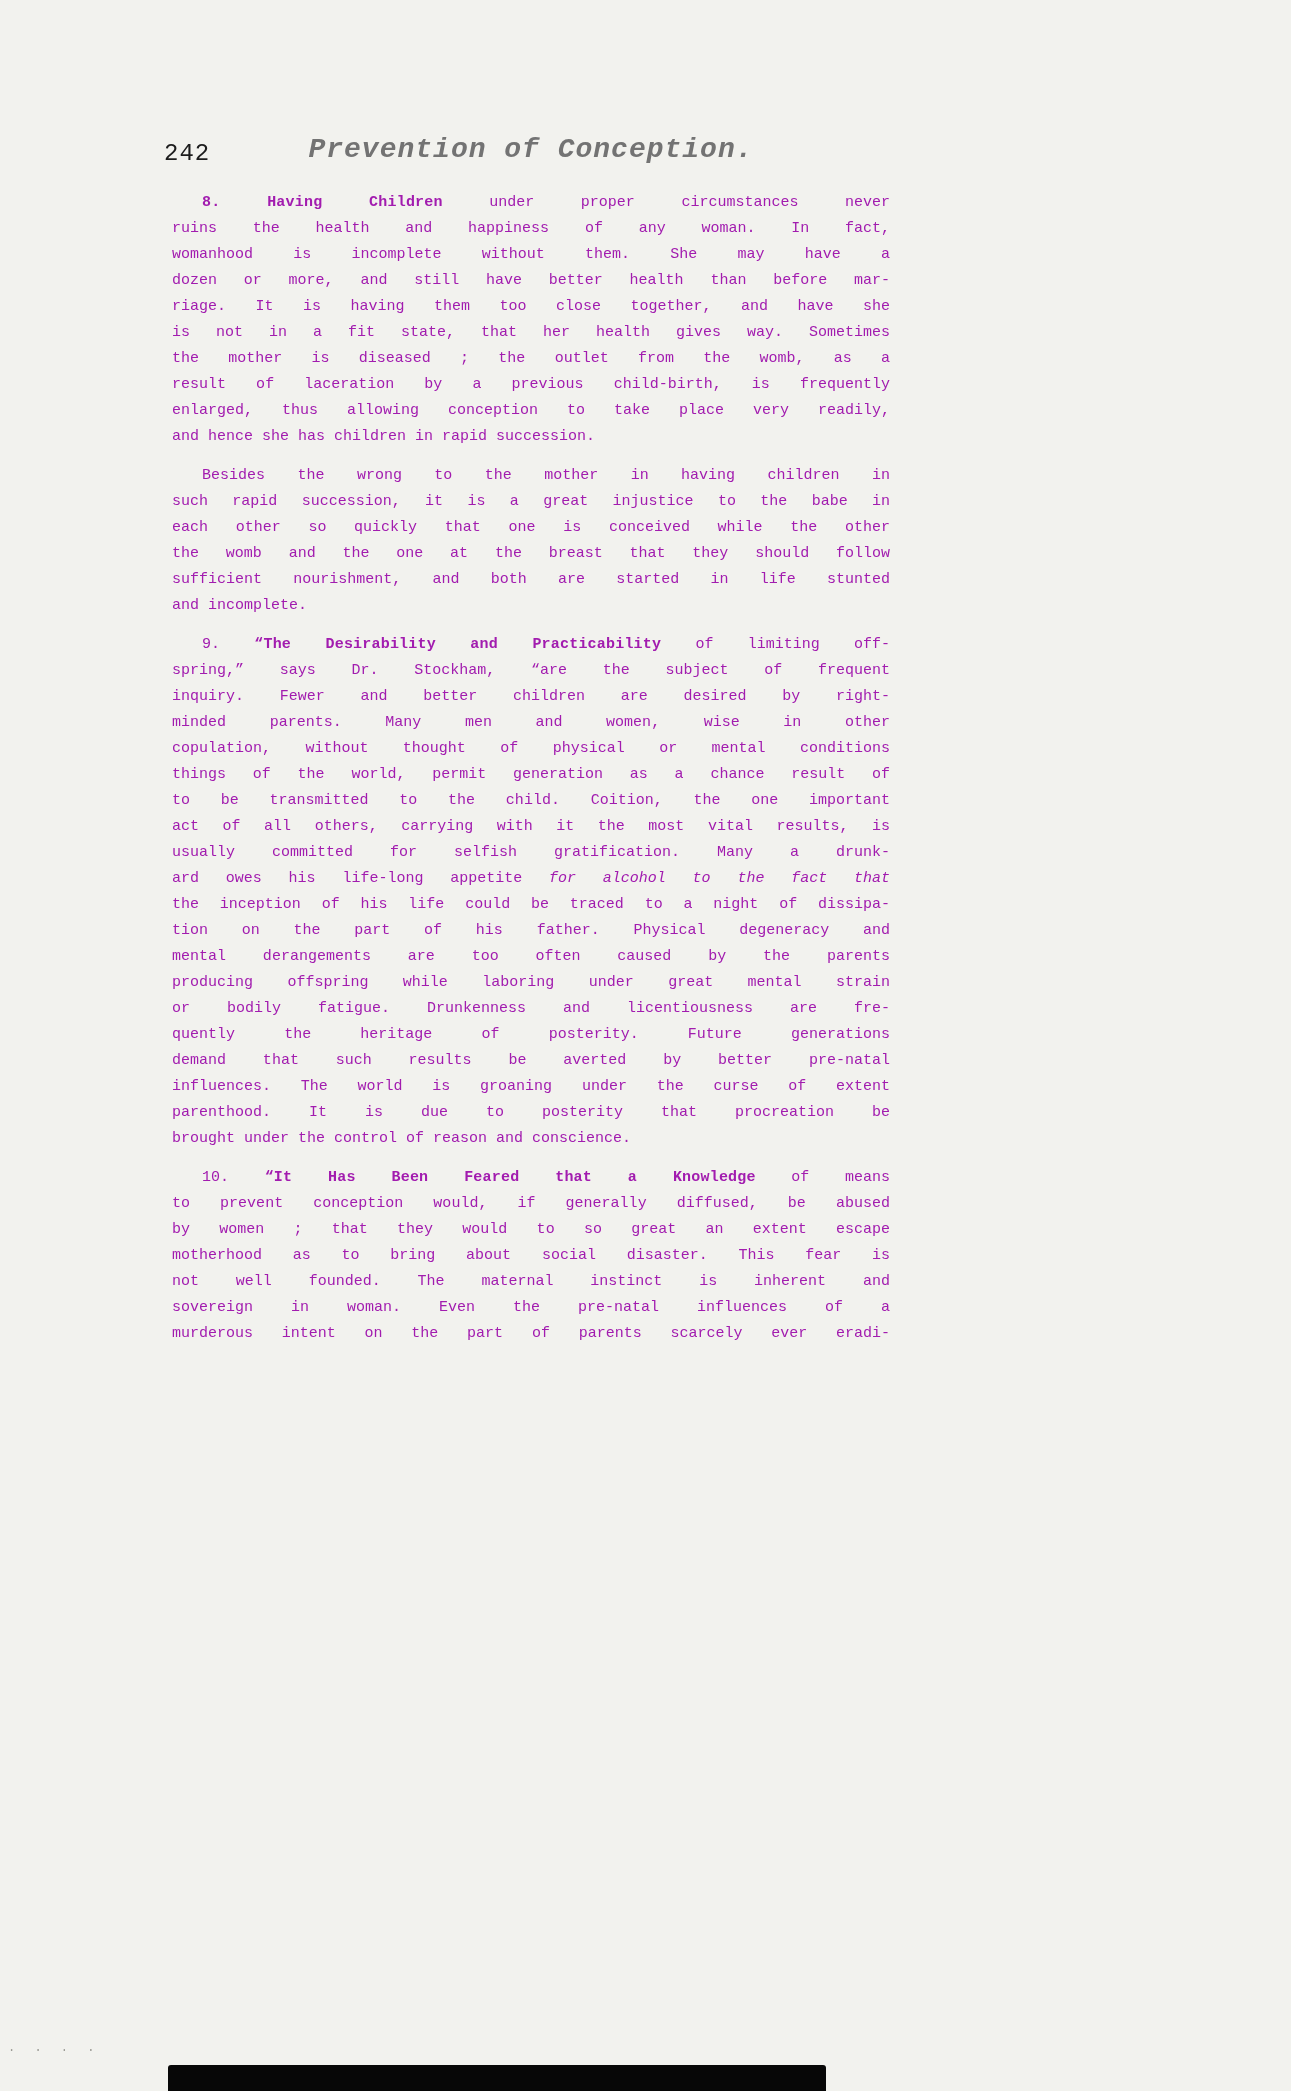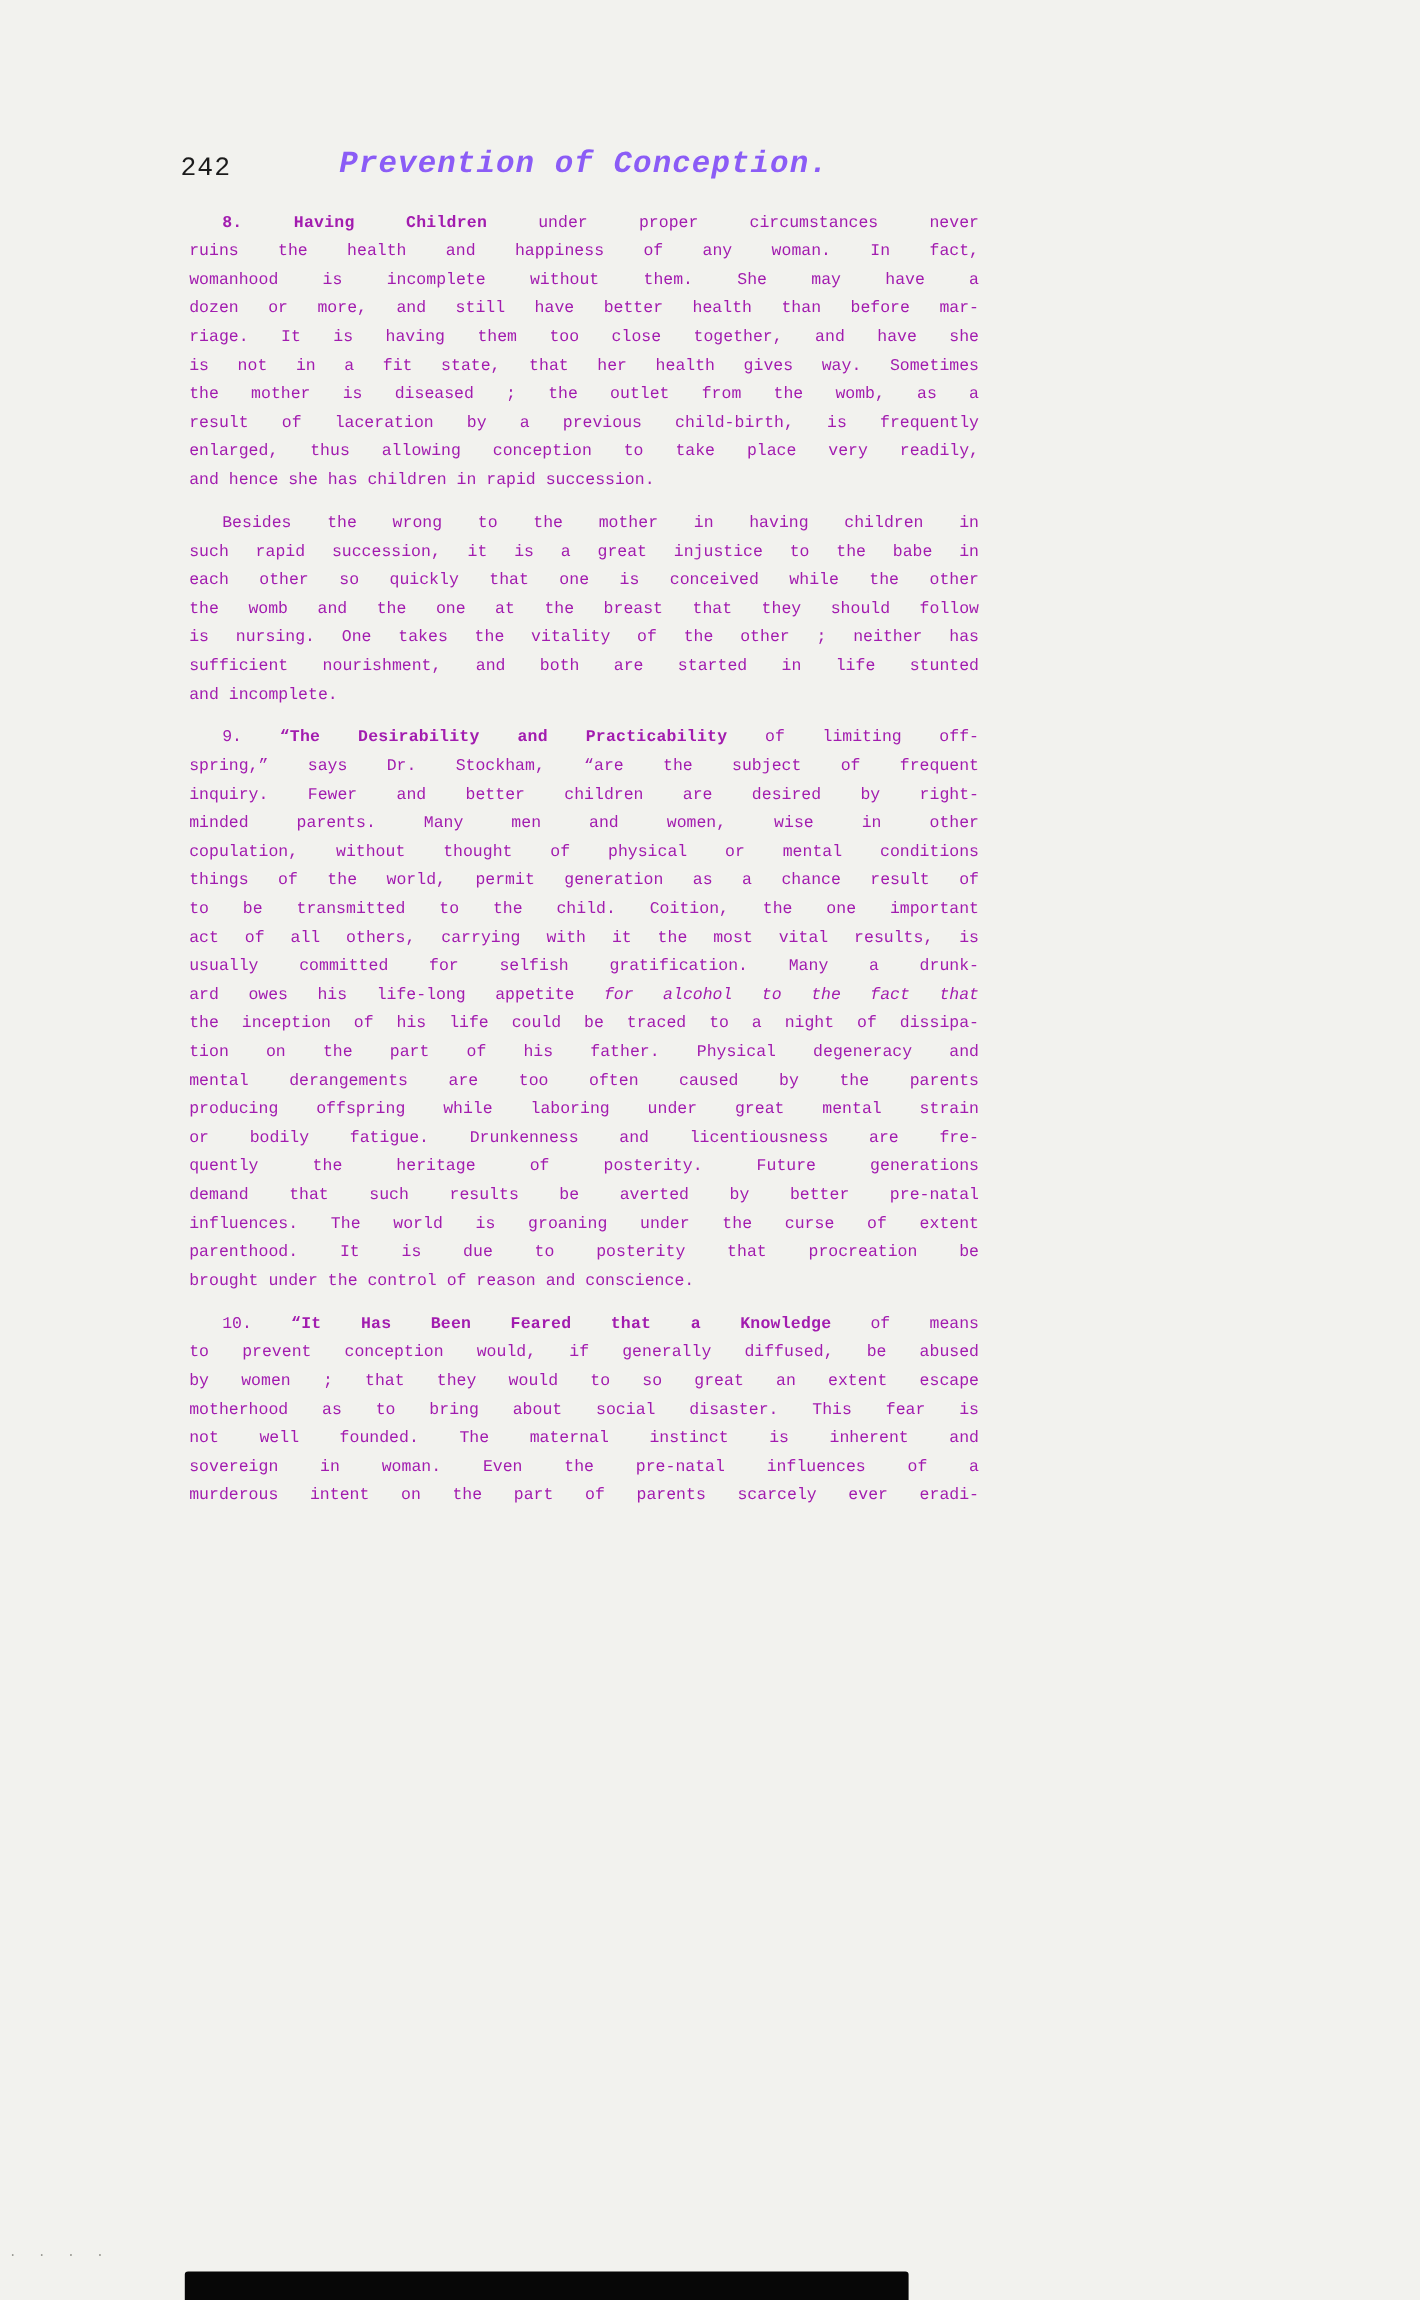--- a/index.html
+++ b/index.html
@@ -41,21 +41,21 @@
   .running-title {
     position: absolute;
     left: 0;
     width: 100%;
     top: 0;
     text-align: center;
     font-size: 28px;
     font-weight: 700;
     font-style: italic;
     letter-spacing: 1px;
-    color: #8b5cf6;
+    color: #737373;
   }
   .text-block {
     position: absolute;
     top: 190px;
     left: 172px;
     width: 718px;
   }
   .paragraph + .paragraph {
     margin-top: 13px;
   }
@@ -122,21 +122,20 @@
         <div class="line"><span class="seg-normal">the mother is diseased ; the outlet from the womb, as a</span></div>
         <div class="line"><span class="seg-normal">result of laceration by a previous child-birth, is frequently</span></div>
         <div class="line"><span class="seg-normal">enlarged, thus allowing conception to take place very readily,</span></div>
         <div class="line short"><span class="seg-normal">and hence she has children in rapid succession.</span></div>
       </div>
       <div class="paragraph">
         <div class="line first"><span class="seg-normal">Besides the wrong to the mother in having children in</span></div>
         <div class="line"><span class="seg-normal">such rapid succession, it is a great injustice to the babe in</span></div>
         <div class="line"><span class="seg-normal">each other so quickly that one is conceived while the other</span></div>
         <div class="line"><span class="seg-normal">the womb and the one at the breast that they should follow</span></div>
-        <div class="line"><span class="seg-normal">is nursing.  One takes the vitality of the other ; neither has</span></div>
         <div class="line"><span class="seg-normal">sufficient nourishment, and both are started in life stunted</span></div>
         <div class="line short"><span class="seg-normal">and incomplete.</span></div>
       </div>
       <div class="paragraph">
         <div class="line first"><span class="seg-normal">9. </span><span class="seg-bold">“The Desirability and Practicability</span><span class="seg-normal"> of limiting off-</span></div>
         <div class="line"><span class="seg-normal">spring,” says Dr. Stockham, “are the subject of frequent</span></div>
         <div class="line"><span class="seg-normal">inquiry.  Fewer and better children are desired by right-</span></div>
         <div class="line"><span class="seg-normal">minded parents.  Many men and women, wise in other</span></div>
         <div class="line"><span class="seg-normal">copulation, without thought of physical or mental conditions</span></div>
         <div class="line"><span class="seg-normal">things of the world, permit generation as a chance result of</span></div>

